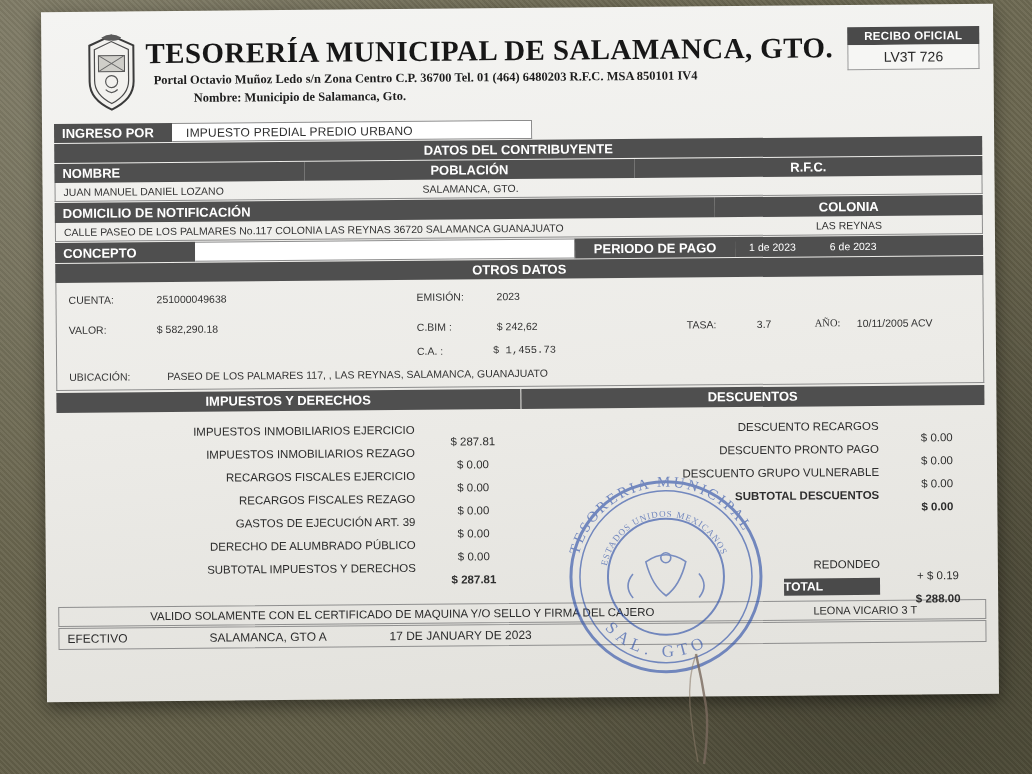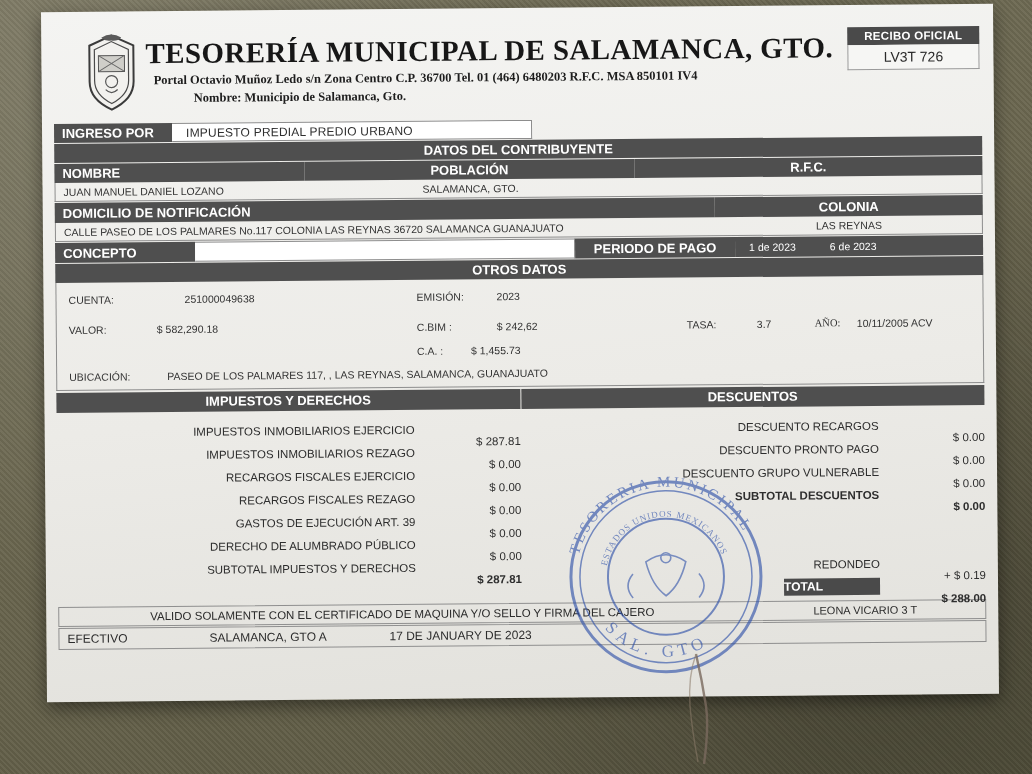--- a/index.html
+++ b/index.html
@@ -91,21 +91,21 @@
   .coltitle {
     background:#4f4f4f; color:#fff; text-align:center;
     font-size:13px; font-weight:bold; height:20px; line-height:20px;
   }
   .lineitem {
     display:flex; align-items:center;
     font-size:11.5px; color:#2e2e2e;
     height:23px;
   }
   .li-label { flex:1; text-align:right; padding-right:10px; }
-  .li-amt { width:96px; text-align:right;margin-top:24px; }
+  .li-amt { width:96px; text-align:center;margin-top:24px; }
   .bold { font-weight:bold; }
 
   #total-bar {
     background:#4a4a4a; color:#fff; font-size:12px; font-weight:bold;
     text-align:left; width:96px; height:17px; line-height:17px;
   }
   .bottombox { border:1px solid #8f8f8f; }
 
   
   #stamp {
@@ -193,35 +193,35 @@
       <span style="color:#fff; font-size:10.5px; padding-left:14px;">1 de 2023</span>
       <span style="color:#fff; font-size:10.5px; padding-left:34px;">6 de 2023</span>
     </div>
   </div>
 
   <div class="centered-band" style="margin:1px 12px 0 12px;">OTROS DATOS</div>
 
   <div style="margin:0 12px; border:1px solid #8d8d8d; border-top:none; height:108px; position:relative;">
 
     <span class="val-sm" style="position:absolute; left:12px; top:11px;">CUENTA:</span>
-    <span class="val-sm" style="position:absolute; left:100px; top:11px;margin-left:28px;">251000049638</span>
+    <span class="val-sm" style="position:absolute; left:100px; top:11px;">251000049638</span>
     <span class="val-sm" style="position:absolute; left:360px; top:11px;">EMISIÓN:</span>
     <span class="val-sm" style="position:absolute; left:440px; top:11px;">2023</span>
 
     <span class="val-sm" style="position:absolute; left:12px; top:41px;">VALOR:</span>
     <span class="val-sm" style="position:absolute; left:100px; top:41px;">$ 582,290.18</span>
     <span class="val-sm" style="position:absolute; left:360px; top:41px;">C.BIM   :</span>
     <span class="val-sm" style="position:absolute; left:440px; top:41px;">$ 242,62</span>
     <span class="val-sm" style="position:absolute; left:630px; top:41px;">TASA:</span>
     <span class="val-sm" style="position:absolute; left:700px; top:41px;">3.7</span>
     <span class="val-sm" style="position:absolute; left:758px; top:41px;font-family:Liberation Serif, serif;">AÑO:</span>
     <span class="val-sm" style="position:absolute; left:800px; top:41px;">10/11/2005 ACV</span>
 
     <span class="val-sm" style="position:absolute; left:360px; top:65px;">C.A.      :</span>
-    <span class="val-sm" style="position:absolute; left:414px; top:65px;">$ 1,455.73</span>
+    <span class="val-sm" style="position:absolute; left:436px; top:65px;font-family:Liberation Mono, monospace;">$ 1,455.73</span>
 
     <span class="val-sm" style="position:absolute; left:12px; top:88px;">UBICACIÓN:</span>
     <span class="val-sm" style="position:absolute; left:110px; top:88px;">PASEO DE LOS PALMARES 117, , LAS REYNAS, SALAMANCA, GUANAJUATO</span>
   </div>
 
   <div class="two-col" style="margin:2px 12px 0 12px;">
     <div class="col coltitle" style="margin-right:1px;">IMPUESTOS Y DERECHOS</div>
     <div class="col coltitle">DESCUENTOS</div>
   </div>
 

